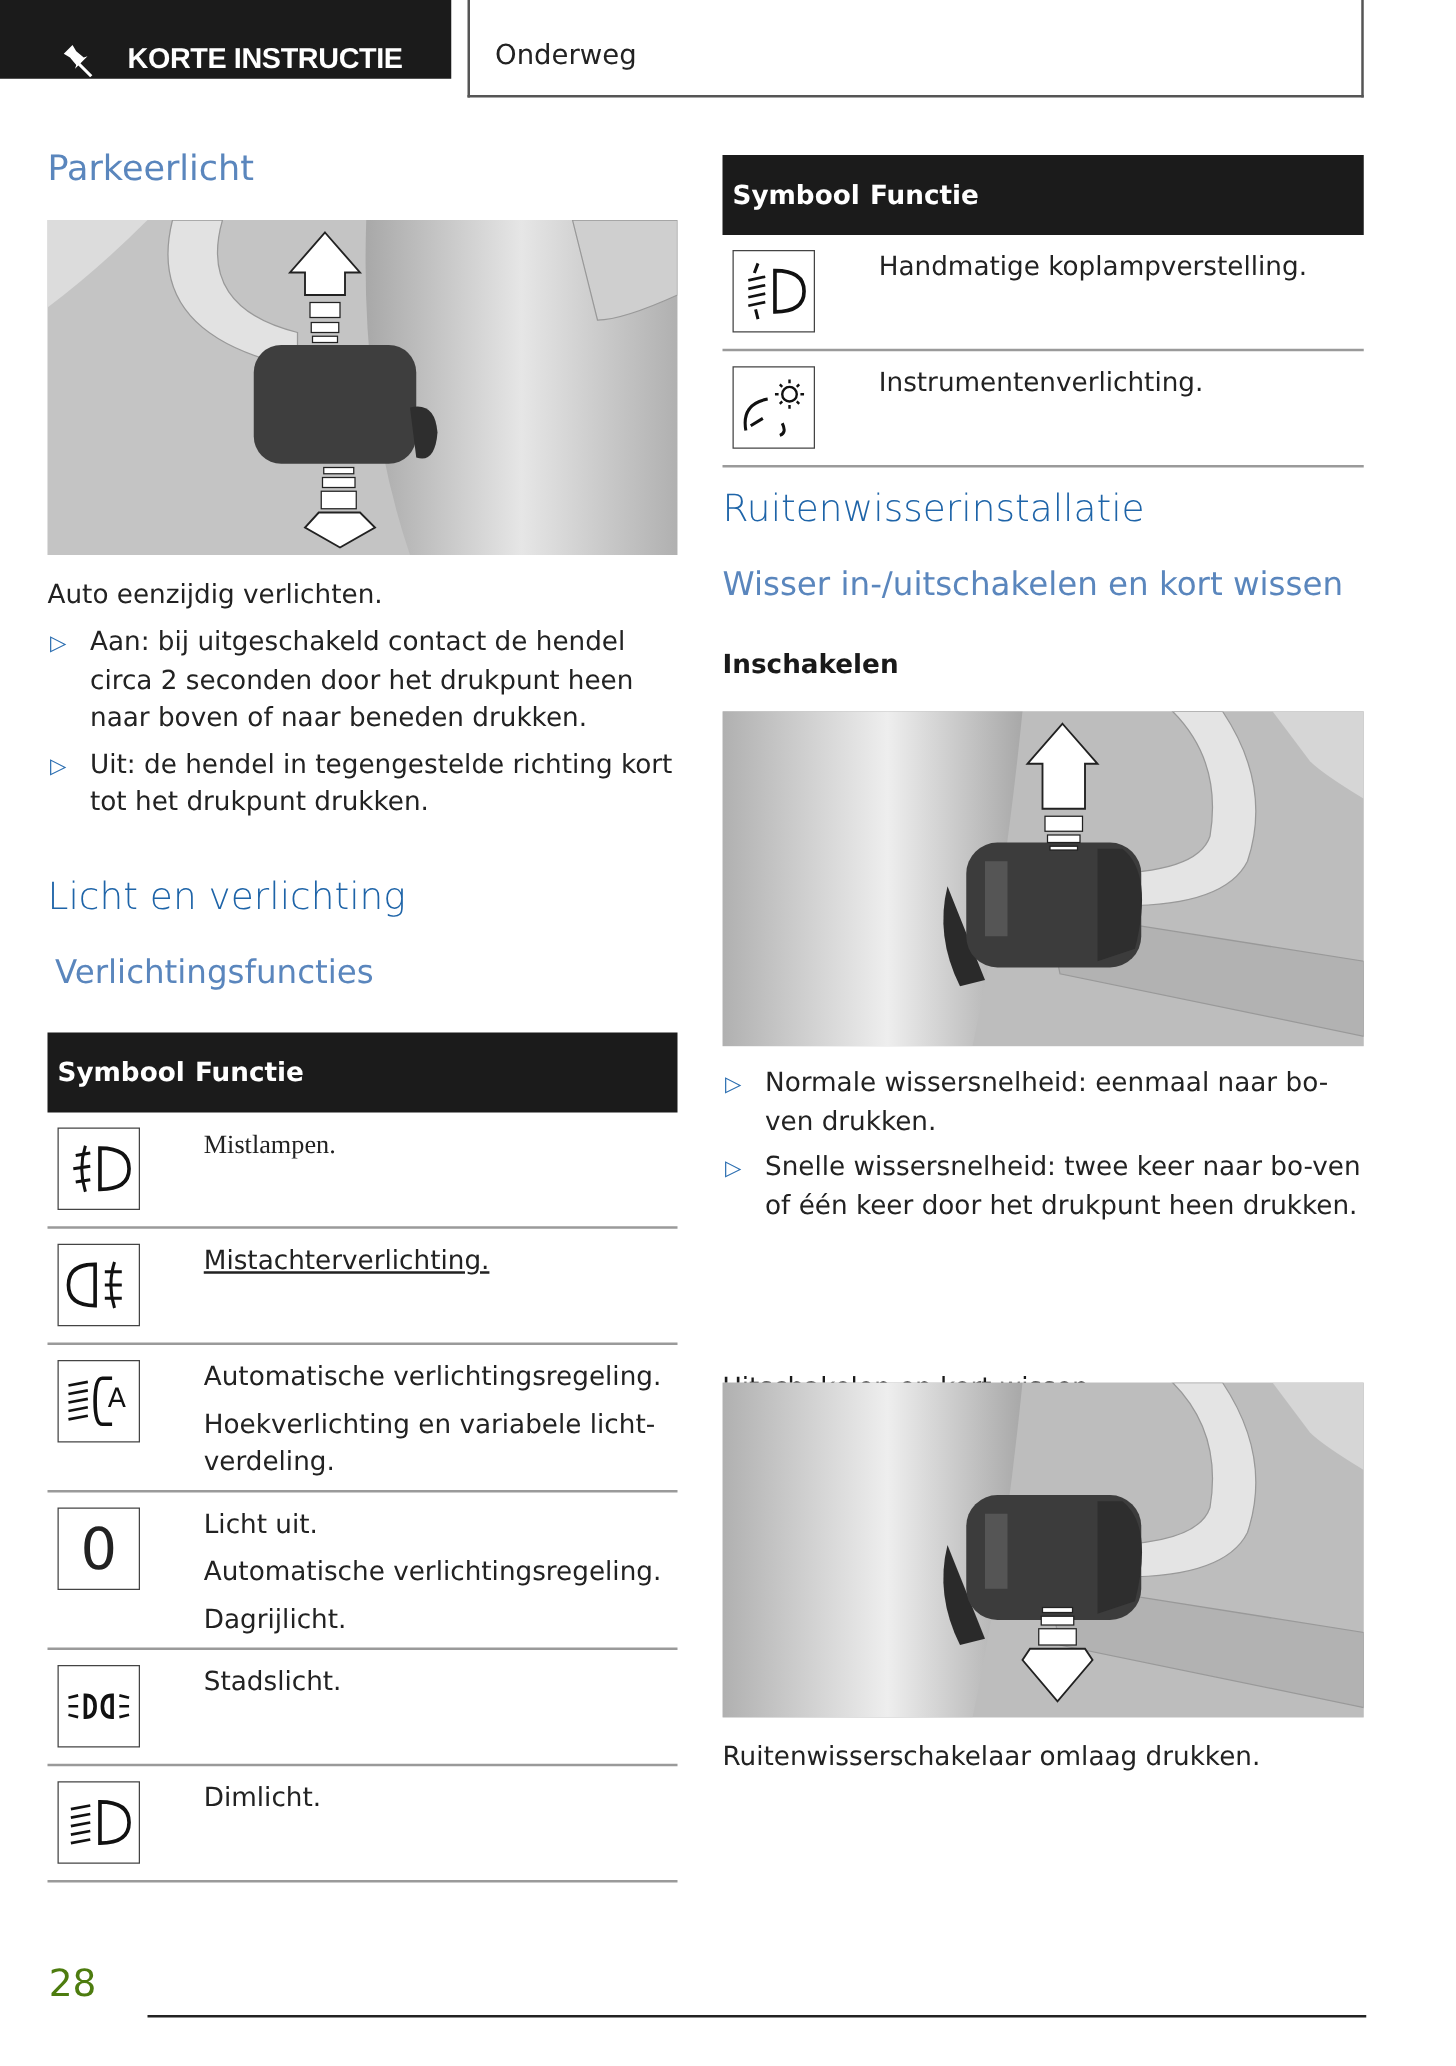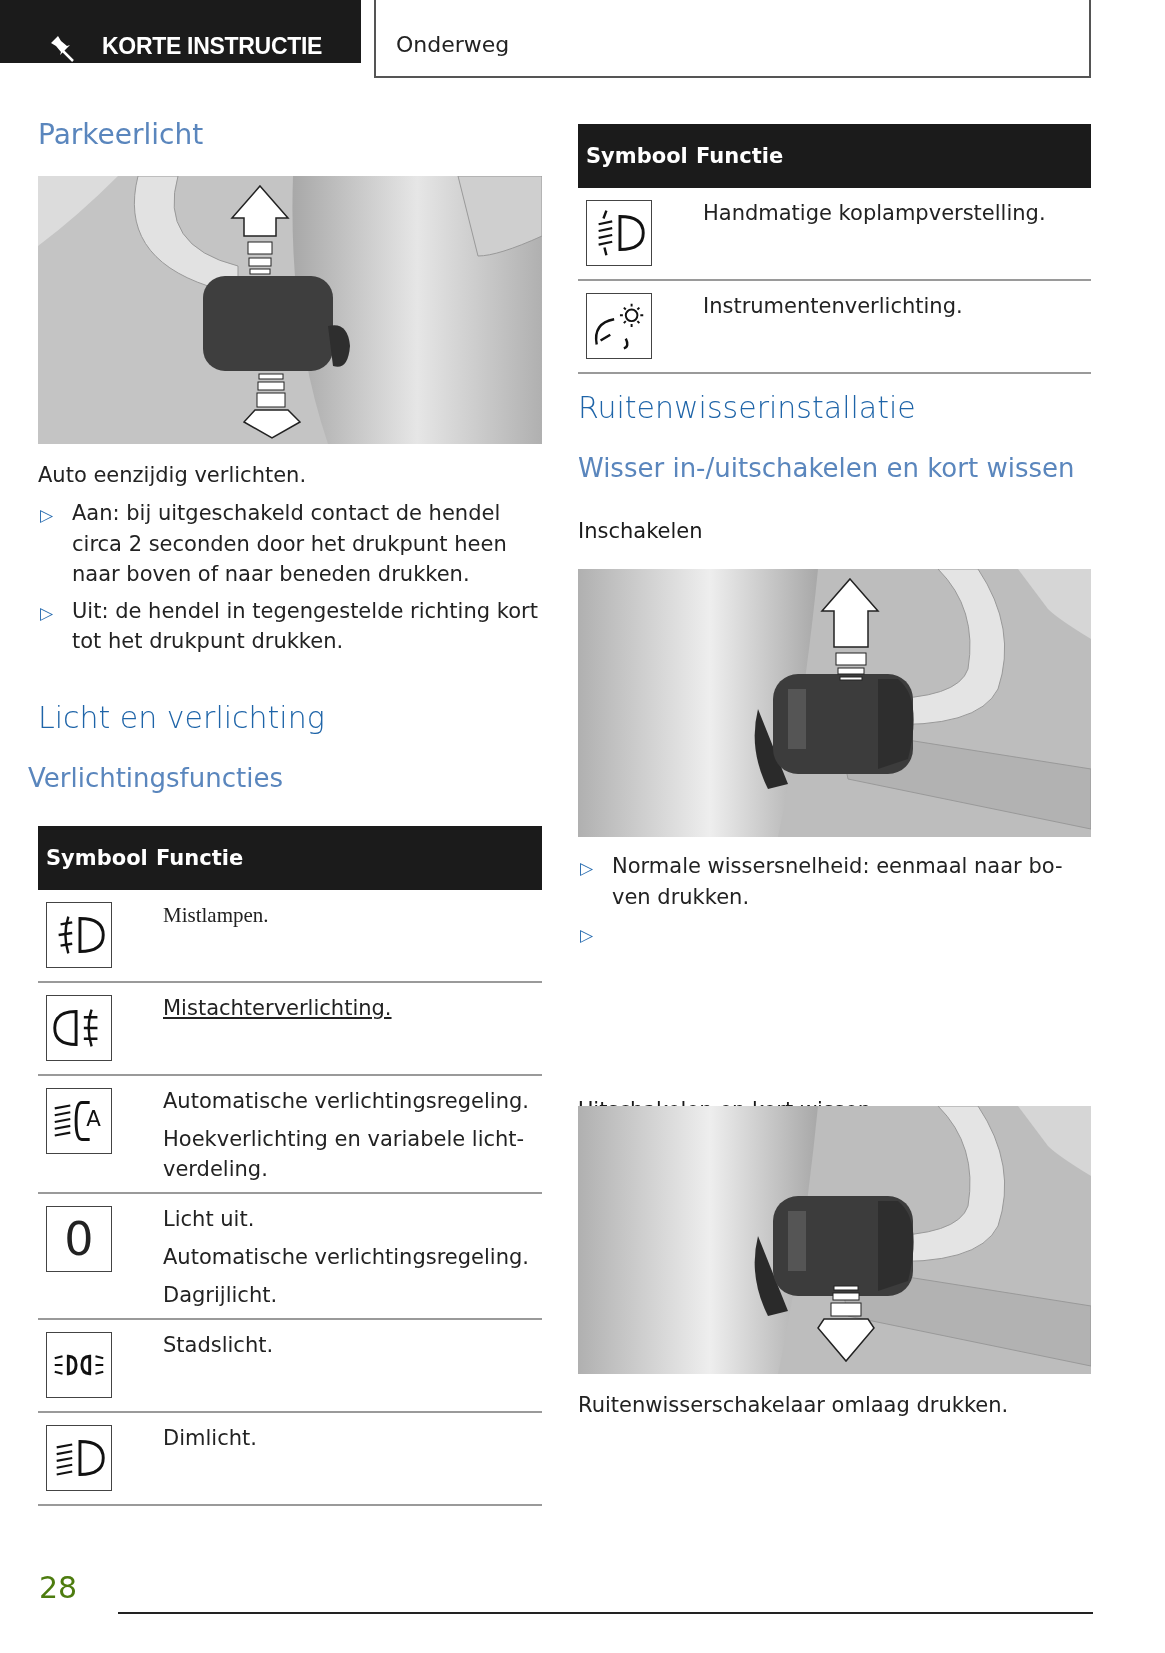--- a/index.html
+++ b/index.html
@@ -83,21 +83,21 @@
 </div>
 
 <div class="txt" style="left:38px; top:460px;">Auto eenzijdig verlichten.</div>
 
 <ul class="bullets" style="left:38px; top:498px; width:510px;">
   <li><span class="tri">▷</span><span>Aan: bij uitgeschakeld contact de hendel circa 2 seconden door het drukpunt heen naar boven of naar beneden drukken.</span></li>
   <li><span class="tri">▷</span><span>Uit: de hendel in tegengestelde richting kort tot het drukpunt drukken.</span></li>
 </ul>
 
 <div class="h-dark-blue h1" style="left:38px; top:700px;">Licht en verlichting</div>
-<div class="h-blue h3" style="left:28px; top:763px;text-align:right;">Verlichtingsfuncties</div>
+<div class="h-blue h3" style="left:44px; top:763px;text-align:right;">Verlichtingsfuncties</div>
 
 <div class="tbl" style="left:38px; top:826px; width:504px;">
   <div class="thead">
     <span class="c1">Symbool</span>
     <span class="c2">Functie</span>
   </div>
 
   <div class="row" style="height:93px;font-family:Liberation Serif, serif;">
     <div class="sym">
       <svg viewBox="0 0 66 66">
@@ -202,21 +202,21 @@
         </svg>
     </div>
     <div class="fn">
         <div>Instrumentenverlichting.</div>
       </div>
   </div>
 </div>
 
 <div class="h-dark-blue h1" style="left:578px; top:390px;">Ruitenwisserinstallatie</div>
 <div class="h-blue h3" style="left:578px; top:453px;">Wisser in-/uitschakelen en kort wissen</div>
-<div class="h4" style="left:578px; top:519px;">Inschakelen</div>
+<div class="h4" style="left:578px; top:519px;font-weight:bold;">Inschakelen</div>
 
 <div class="illus" style="left:578px; top:569px; width:513px; height:268px;">
   <svg width="513" height="268" viewBox="0 0 513 268">
     <defs>
       <linearGradient id="col2" x1="0" x2="1">
         <stop offset="0" stop-color="#b0b0b0"></stop>
           <stop offset="0.55" stop-color="#eeeeee"></stop>
           <stop offset="1" stop-color="#a8a8a8"></stop>
       </linearGradient>
     </defs>
@@ -231,21 +231,21 @@
     <path d="M300 110 L320 110 Q345 130 330 190 L300 200 Z" fill="#2e2e2e"></path>
     <path d="M272 10 L300 42 L290 42 L290 78 L256 78 L256 42 L244 42 Z" fill="#fff" stroke="#222" stroke-width="1.5"></path>
     <rect x="258" y="84" width="30" height="12" fill="#fff" stroke="#222"></rect>
     <rect x="260" y="99" width="26" height="6" fill="#fff" stroke="#222"></rect>
     <rect x="262" y="108" width="22" height="3" fill="#fff" stroke="#222"></rect>
   </svg>
 </div>
 
 <ul class="bullets" style="left:578px; top:851px; width:520px;">
   <li><span class="tri">▷</span><span>Normale wissersnelheid: eenmaal naar bo-ven drukken.</span></li>
-  <li><span class="tri">▷</span></li>
+  <li><span class="tri">▷</span><span>Snelle wissersnelheid: twee keer naar bo-ven of één keer door het drukpunt heen drukken.</span></li>
 </ul>
 
 <div class="h4" style="left:578px; top:1058px;margin-top:40px;">Uitschakelen en kort wissen</div>
 
 <div class="illus" style="left:578px; top:1106px; width:513px; height:268px;">
   <svg width="513" height="268" viewBox="0 0 513 268">
     <defs>
       <linearGradient id="col3" x1="0" x2="1">
         <stop offset="0" stop-color="#b0b0b0"></stop>
           <stop offset="0.55" stop-color="#eeeeee"></stop>

